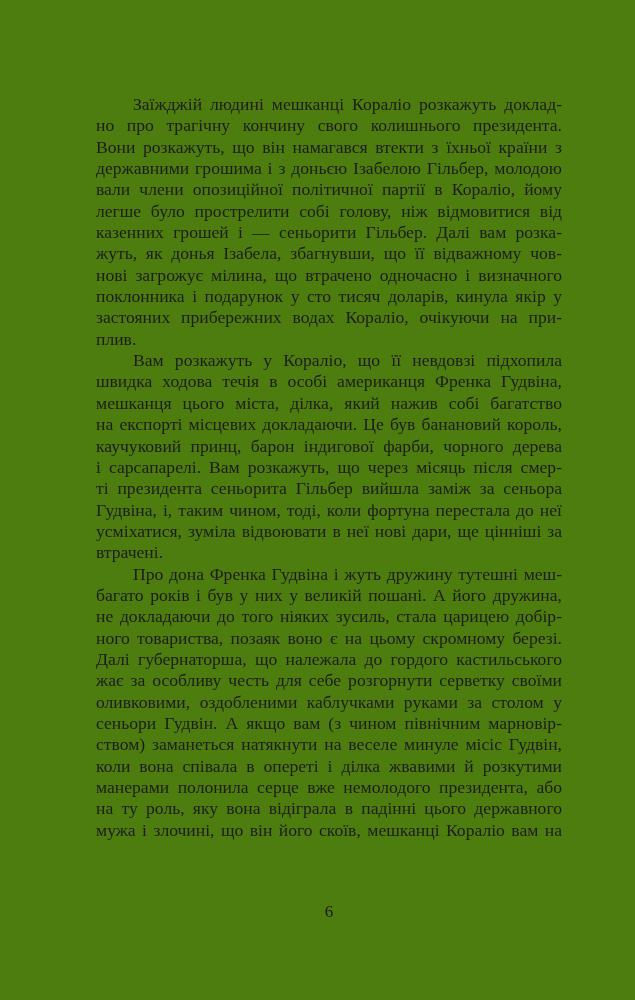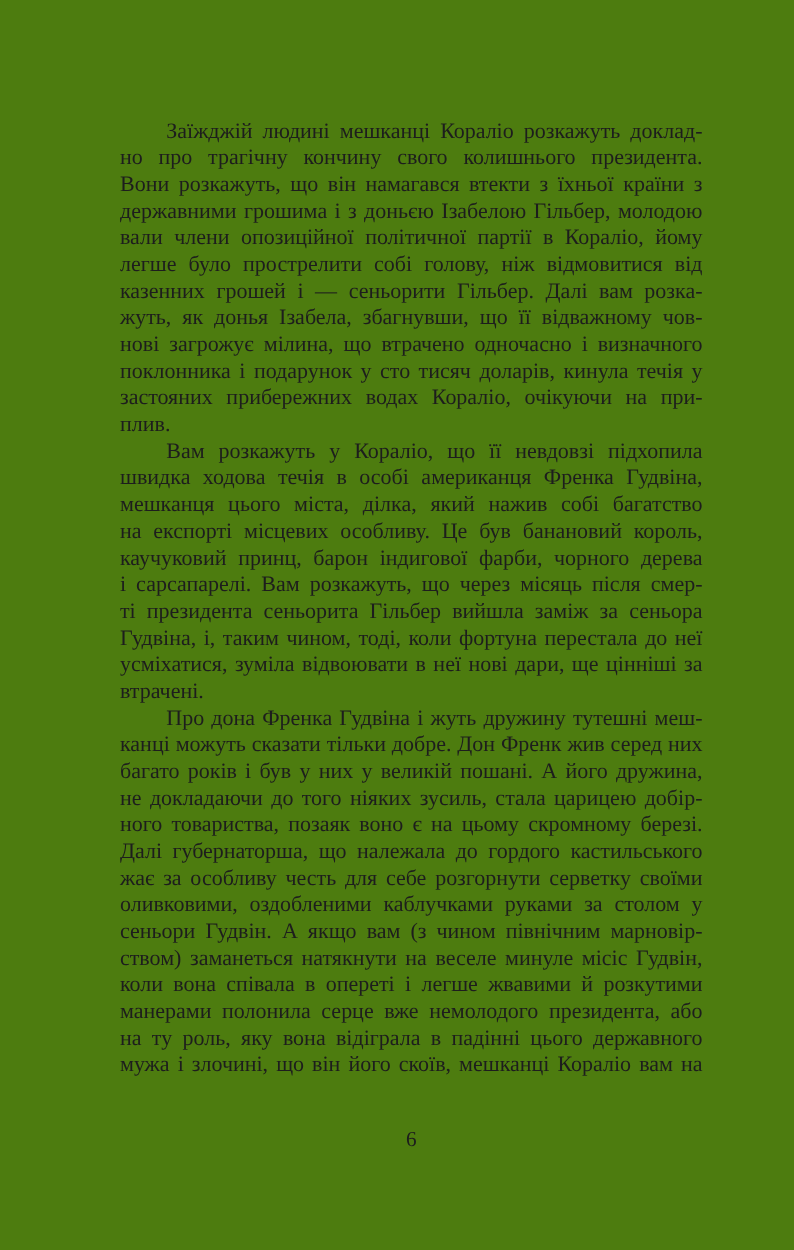--- a/index.html
+++ b/index.html
@@ -59,42 +59,41 @@
   <div class="text-block">
       <div class="text-line indent">Заїжджій людині мешканці Кораліо розкажуть доклад-</div>
       <div class="text-line">но про трагічну кончину свого колишнього президента.</div>
       <div class="text-line">Вони розкажуть, що він намагався втекти з їхньої країни з</div>
       <div class="text-line">державними грошима і з доньєю Ізабелою Гільбер, молодою</div>
       <div class="text-line">вали члени опозиційної політичної партії в Кораліо, йому</div>
       <div class="text-line">легше було прострелити собі голову, ніж відмовитися від</div>
       <div class="text-line">казенних грошей і — сеньорити Гільбер. Далі вам розка-</div>
       <div class="text-line">жуть, як донья Ізабела, збагнувши, що її відважному чов-</div>
       <div class="text-line">нові загрожує мілина, що втрачено одночасно і визначного</div>
-      <div class="text-line">поклонника і подарунок у сто тисяч доларів, кинула течія у</div>
+      <div class="text-line">поклонника і подарунок у сто тисяч доларів, кинула якір у</div>
       <div class="text-line">застояних прибережних водах Кораліо, очікуючи на при-</div>
       <div class="text-line no-just">плив.</div>
       <div class="text-line indent">Вам розкажуть у Кораліо, що її невдовзі підхопила</div>
       <div class="text-line">швидка ходова течія в особі американця Френка Гудвіна,</div>
       <div class="text-line">мешканця цього міста, ділка, який нажив собі багатство</div>
-      <div class="text-line">на експорті місцевих особливу. Це був банановий король,</div>
+      <div class="text-line">на експорті місцевих докладаючи. Це був банановий король,</div>
       <div class="text-line">каучуковий принц, барон індигової фарби, чорного дерева</div>
       <div class="text-line">і сарсапарелі. Вам розкажуть, що через місяць після смер-</div>
       <div class="text-line">ті президента сеньорита Гільбер вийшла заміж за сеньора</div>
       <div class="text-line">Гудвіна, і, таким чином, тоді, коли фортуна перестала до неї</div>
       <div class="text-line">усміхатися, зуміла відвоювати в неї нові дари, ще цінніші за</div>
       <div class="text-line no-just">втрачені.</div>
       <div class="text-line indent">Про дона Френка Гудвіна і жуть дружину тутешні меш-</div>
-      <div class="text-line">канці можуть сказати тільки добре. Дон Френк жив серед них</div>
       <div class="text-line">багато років і був у них у великій пошані. А його дружина,</div>
       <div class="text-line">не докладаючи до того ніяких зусиль, стала царицею добір-</div>
       <div class="text-line">ного товариства, позаяк воно є на цьому скромному березі.</div>
       <div class="text-line">Далі губернаторша, що належала до гордого кастильського</div>
       <div class="text-line">жає за особливу честь для себе розгорнути серветку своїми</div>
       <div class="text-line">оливковими, оздобленими каблучками руками за столом у</div>
       <div class="text-line">сеньори Гудвін. А якщо вам (з чином північним марновір-</div>
       <div class="text-line">ством) заманеться натякнути на веселе минуле місіс Гудвін,</div>
-      <div class="text-line">коли вона співала в опереті і легше жвавими й розкутими</div>
+      <div class="text-line">коли вона співала в опереті і ділка жвавими й розкутими</div>
       <div class="text-line">манерами полонила серце вже немолодого президента, або</div>
       <div class="text-line">на ту роль, яку вона відіграла в падінні цього державного</div>
       <div class="text-line">мужа і злочині, що він його скоїв, мешканці Кораліо вам на</div>
     </div>
   <div class="page-number">6</div>
 </div>
 
 </body></html>

